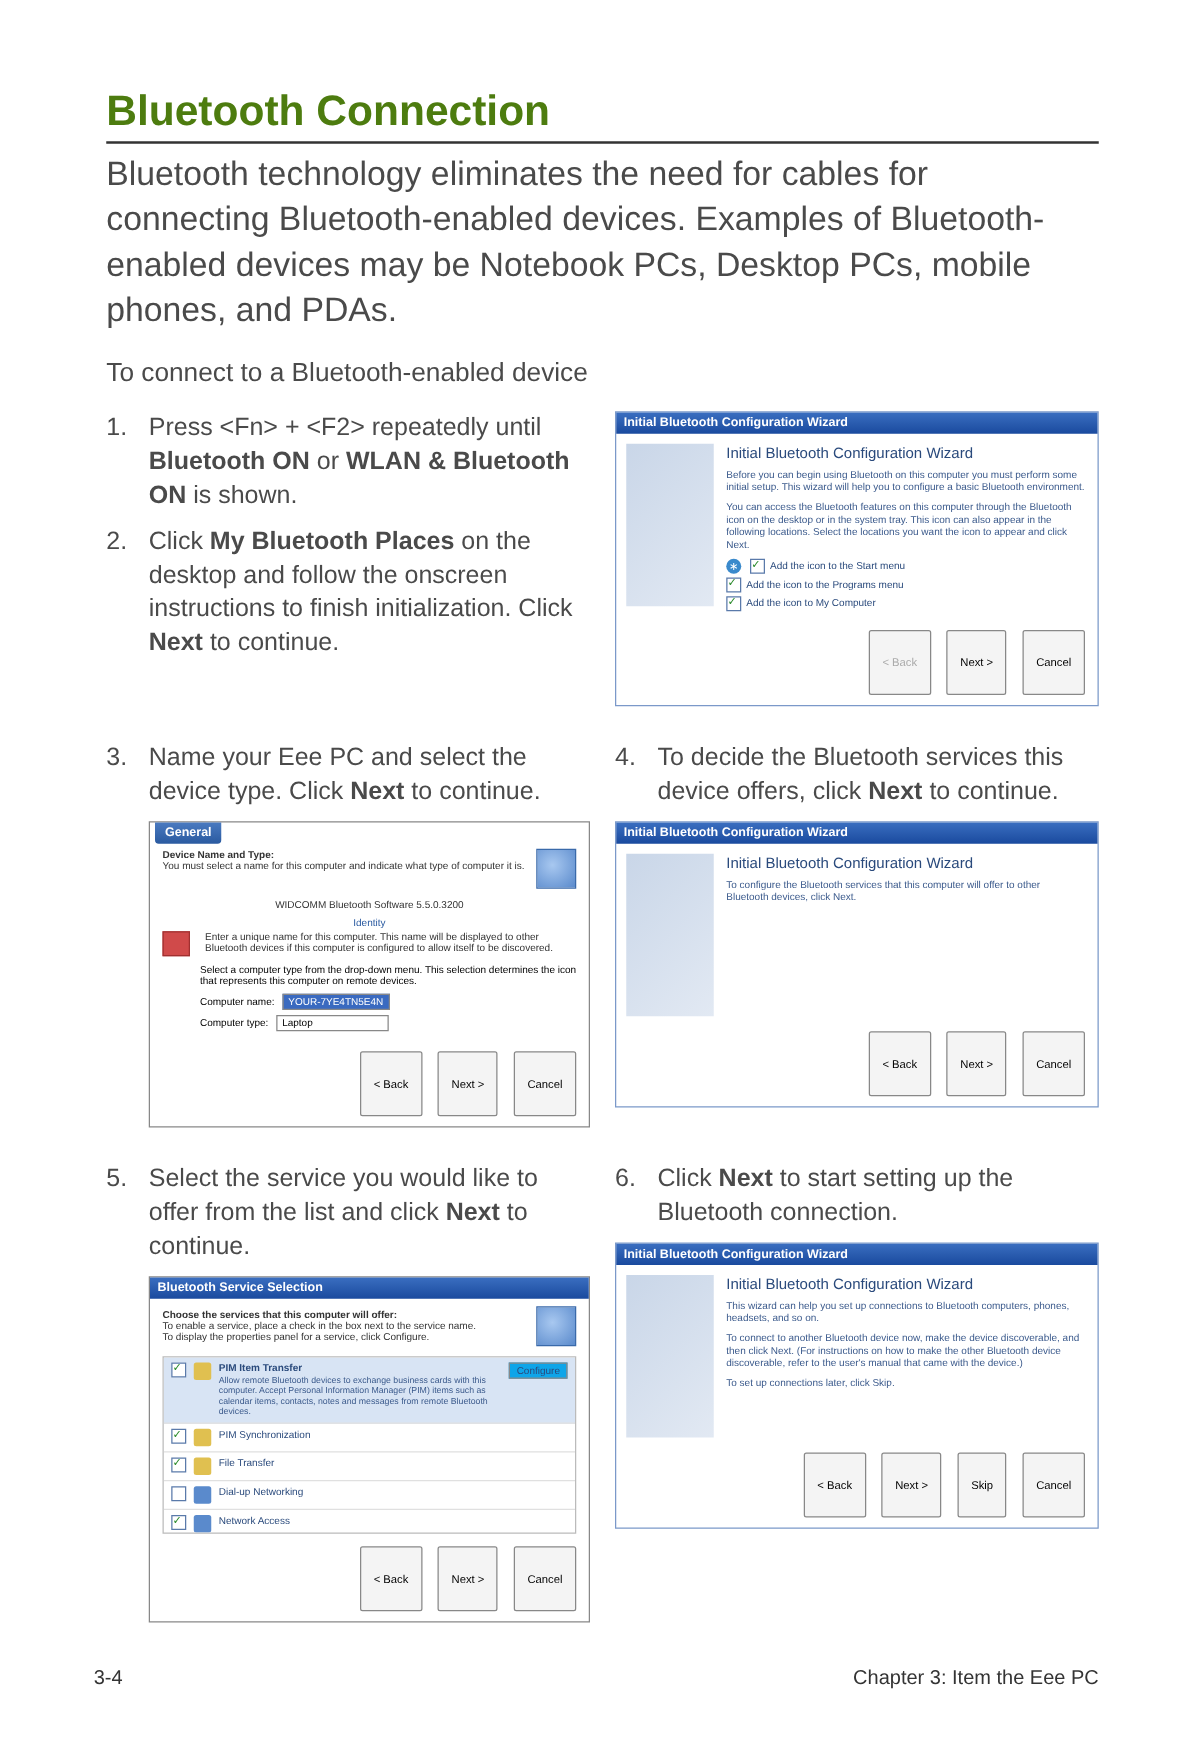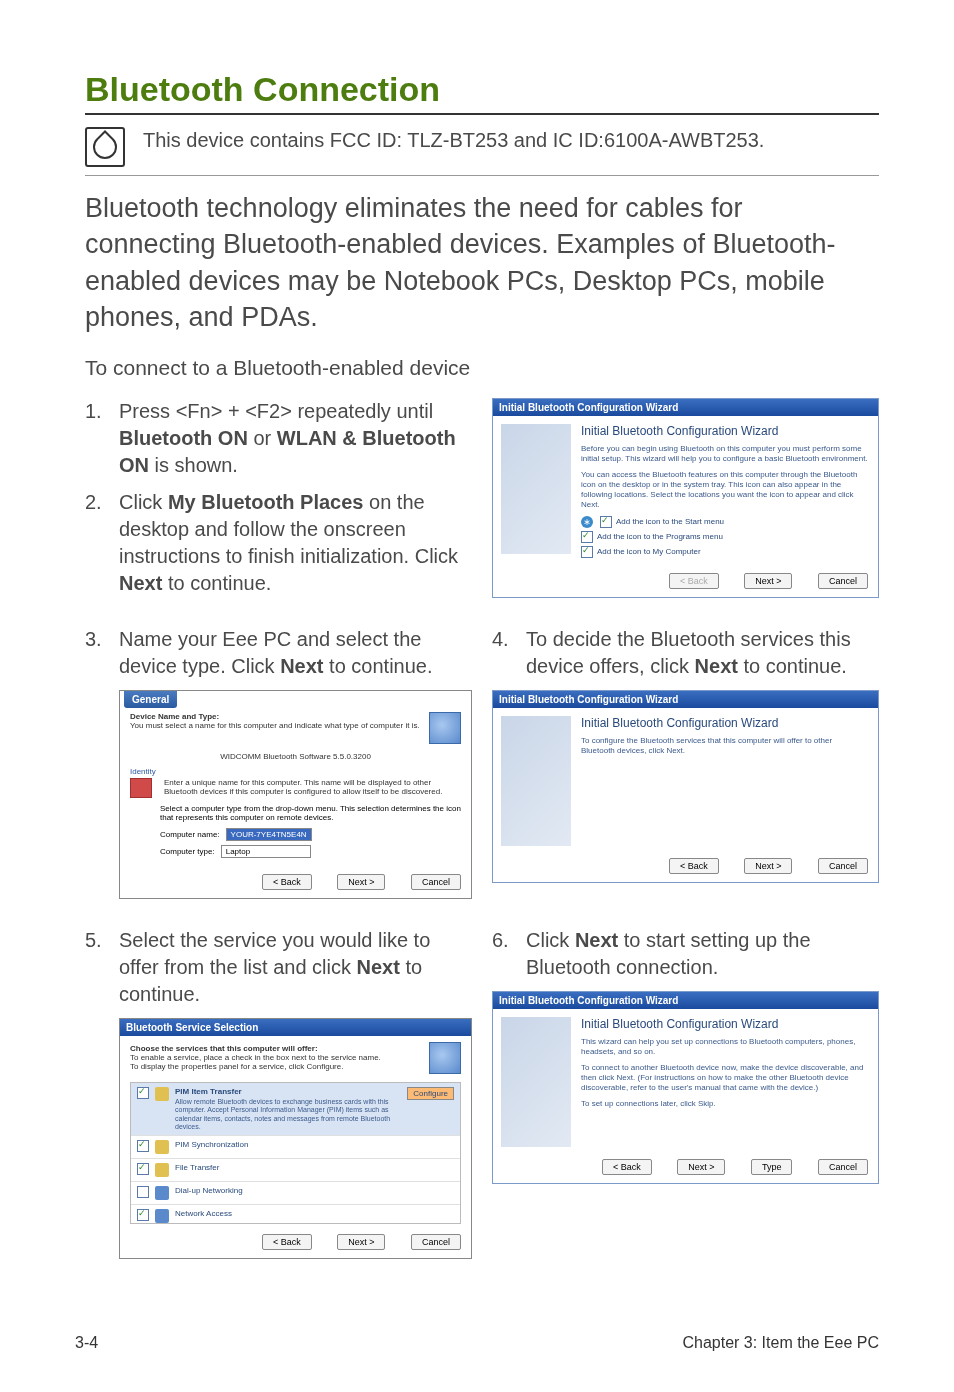--- a/index.html
+++ b/index.html
@@ -173,25 +173,25 @@
       line-height: 12px;
       margin-right: 3px;
     }
     .wiz-btns {
       text-align: right;
       padding: 6px 10px 8px 8px;
     }
     .wiz-btn {
       display: inline-block;
       font-size: 9px;
-      padding: 2px 10px;
+      padding: 20px 10px;
       border: 1px solid #888;
       border-radius: 2px;
       background: #f4f4f4;
-      margin-left: 23px;
+      margin-left: 10px;
     }
     .wiz-btn.disabled {
       color: #aaa;
     }
     .general {
       border: 1px solid #888;
       font-size: 9px;
       font-family: Tahoma, Arial, sans-serif;
       background: #fff;
       margin-bottom: 10px;
@@ -232,20 +232,21 @@
     .gen-sw {
       text-align: center;
       font-size: 8px;
       color: #333;
       margin: 6px 0;
     }
     .gen-section-title {
       color: #2a5aa0;
       font-size: 8px;
       margin-bottom: 2px;
+      text-align: center;
     }
     .gen-row {
       display: flex;
       align-items: flex-start;
       gap: 12px;
       font-size: 8px;
       color: #333;
       margin-bottom: 6px;
     }
     .gen-pc-icon {
@@ -331,21 +332,21 @@
       flex: 1;
     }
     .svc-item .svcdesc {
       font-size: 7px;
       color: #3b5a8c;
       margin-top: 2px;
       line-height: 1.2;
     }
     .svc-item .conf-btn {
       border: 1px solid #888;
-      background: #fdba74;
+      background: #0ea5e9;
       font-size: 8px;
       padding: 1px 5px;
     }
     .footer {
       position: absolute;
       bottom: 40px;
       left: 75px;
       right: 75px;
       display: flex;
       justify-content: space-between;
@@ -353,24 +354,20 @@
       color: #343434;
       text-align: center;
     }
   </style>
 </head>
 <body>
 
 <div class="page">
   <h1>Bluetooth Connection</h1>
 
-  <div class="fcc-row">
-    <div class="fcc-icon"></div>
-    <div class="fcc-text">This device contains FCC ID: TLZ-BT253 and IC ID:6100A-AWBT253.</div>
-  </div>
 
   <div class="intro">Bluetooth technology eliminates the need for cables for connecting Bluetooth-enabled devices. Examples of Bluetooth-enabled devices may be Notebook PCs, Desktop PCs, mobile phones, and PDAs.</div>
 
   <div class="subheader">To connect to a Bluetooth-enabled device</div>
 
   <div class="two-col">
     <div class="col-left">
       <div class="single-step">
         <div class="step-num">1.</div>
         <div class="step-text">
@@ -554,21 +551,21 @@
           <div class="wiz-content">
             <div class="wiz-heading">Initial Bluetooth Configuration Wizard</div>
             <div class="wiz-para">This wizard can help you set up connections to Bluetooth computers, phones, headsets, and so on.</div>
             <div class="wiz-para">To connect to another Bluetooth device now, make the device discoverable, and then click Next. (For instructions on how to make the other Bluetooth device discoverable, refer to the user's manual that came with the device.)</div>
             <div class="wiz-para">To set up connections later, click Skip.</div>
           </div>
         </div>
         <div class="wiz-btns">
           <span class="wiz-btn">&lt; Back</span>
           <span class="wiz-btn">Next &gt;</span>
-          <span class="wiz-btn">Type</span>
+          <span class="wiz-btn">Skip</span>
           <span class="wiz-btn">Cancel</span>
         </div>
       </div>
     </div>
   </div>
 
   <div class="footer">
     <span>3-4</span>
     <span>Chapter 3: Item the Eee PC</span>
   </div>

